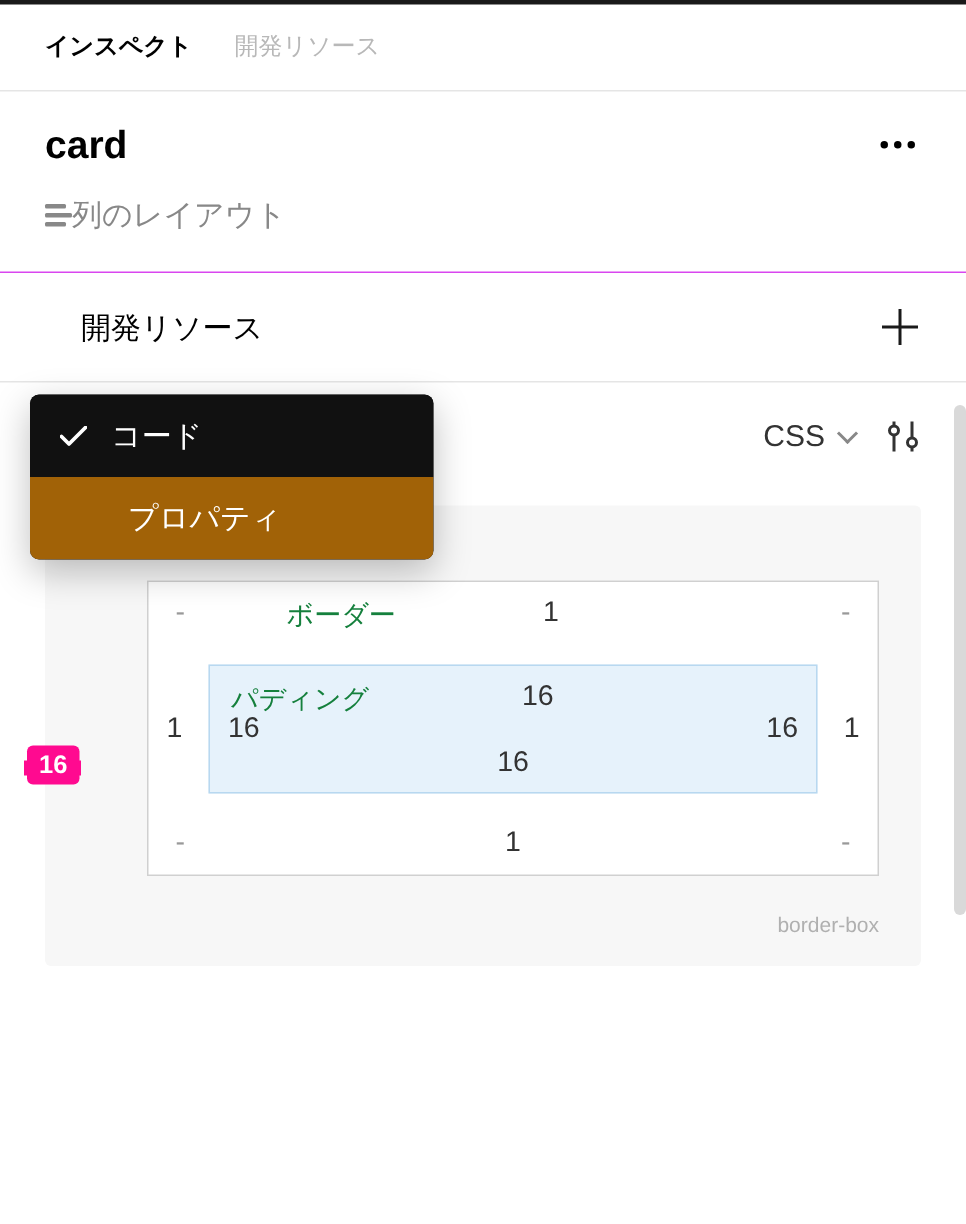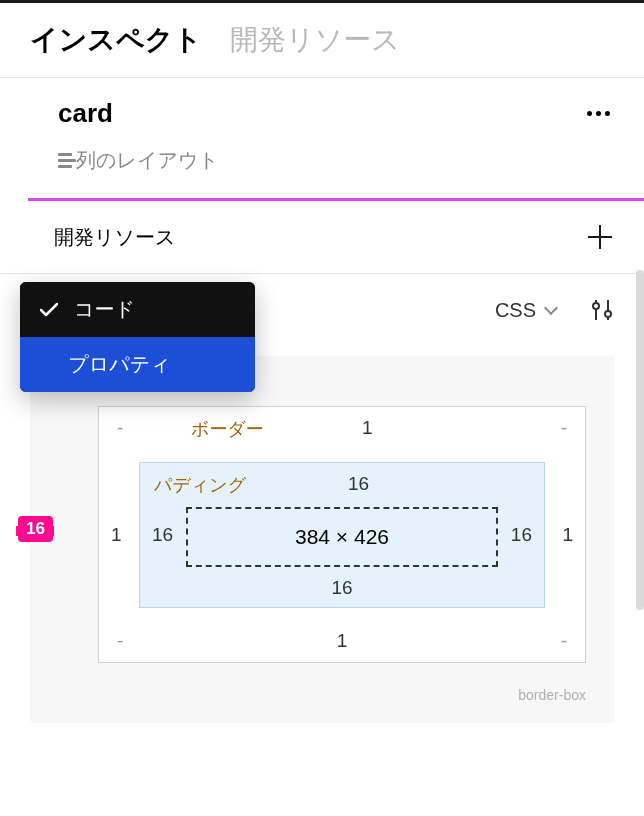--- a/index.html
+++ b/index.html
@@ -13,32 +13,31 @@
     }
     
     
     .tabs {
       display: flex;
       align-items: center;
       padding: 18px 30px;
       border-bottom: 1px solid #e5e5e5;
     }
     .tab {
-      font-size: 28px;
+      font-size: 16px;
       font-weight: 700;
       margin-right: 28px;
       cursor: pointer;
     }
     .tab.inactive { color: #b8b8b8; font-weight: 500; }
     
     
     .layer-section {
       padding: 20px 30px 24px;
-      border-bottom: 3px solid #d946ef;
-      margin-left: 28px;
+      border-bottom: 1px solid #d946ef;
     }
     .layer-header {
       display: flex;
       justify-content: space-between;
       align-items: center;
       margin-bottom: 18px;
     }
     .layer-name { font-size: 26px; font-weight: 700; }
     .more-icon { display: flex; gap: 4px; cursor: pointer; padding: 4px; }
     .more-icon span { width: 5px; height: 5px; background: #000; border-radius: 50%; }
@@ -71,21 +70,21 @@
     
     
     .code-section {
       position: relative;
       padding: 18px 30px 24px;
     }
     .code-toolbar {
       display: flex;
       justify-content: flex-end;
       align-items: center;
-      gap: 32px;
+      gap: 18px;
       margin-bottom: 34px;
       margin-top: 6px;
     }
     .css-select {
       display: inline-flex;
       align-items: center;
       gap: 8px;
       font-size: 20px;
       font-weight: 500;
       cursor: pointer;
@@ -102,41 +101,41 @@
     .settings-icon {
       width: 24px; height: 24px; position: relative; cursor: pointer;
     }
     .settings-icon svg { width: 24px; height: 24px; }
     
     
     .dropdown {
       position: absolute;
       left: 20px;
       top: 8px;
-      width: 235px;
+      width: 269px;
       background: #111;
       border-radius: 6px;
       box-shadow: 0 8px 24px rgba(0,0,0,.25);
       overflow: hidden;
       z-index: 10;
     }
     .dropdown-item {
       display: flex;
       align-items: center;
       padding: 14px 18px;
       color: #fff;
       font-size: 20px;
       cursor: pointer;
     }
     .dropdown-item .check {
       width: 22px; height: 22px; margin-right: 14px;
       display: inline-flex; align-items: center; justify-content: center;
     }
     .dropdown-item .check svg { width: 18px; height: 14px; }
-    .dropdown-item.active { background: #1d4ed8; }
+    .dropdown-item.active { background: #a16207; }
     .dropdown-item.active .check { visibility: hidden; }
     .dropdown-item.active { justify-content: center; }
     .dropdown-item.active span { margin-left: -36px; }
     .dropdown-item.selected { background: #111; }
     
     
     .boxmodel-wrap {
       background: #f7f7f7;
       border-radius: 4px;
       padding: 50px 28px 20px 28px;
@@ -168,21 +167,21 @@
     .border-box {
       border: 1px solid #d0d0d0;
       background: #fff;
       position: relative;
       margin-left: 40px;
       padding: 12px 40px 18px;
     }
     .bm-label {
       position: absolute;
       font-size: 18px;
-      color: #a16207;
+      color: #15803d;
     }
     .border-label { top: 10px; left: 92px; }
     
     .bm-val {
       font-size: 19px;
       color: #333;
       text-align: center;
       position: absolute;
     }
     
@@ -312,21 +311,20 @@
       <span class="bm-val b-bl">-</span>
       <span class="bm-val b-br">-</span>
 
       <div class="padding-box">
         <span class="bm-label padding-label">パディング</span>
         <span class="bm-val p-top">16</span>
         <span class="bm-val p-left">16</span>
         <span class="bm-val p-right">16</span>
         <span class="bm-val p-bottom">16</span>
 
-        <div class="content-box">384 × 426</div>
       </div>
     </div>
 
     <div class="box-sizing-label">border-box</div>
   </div>
 </div>
 
 <div class="scrollbar"></div>
 
 </body></html>

